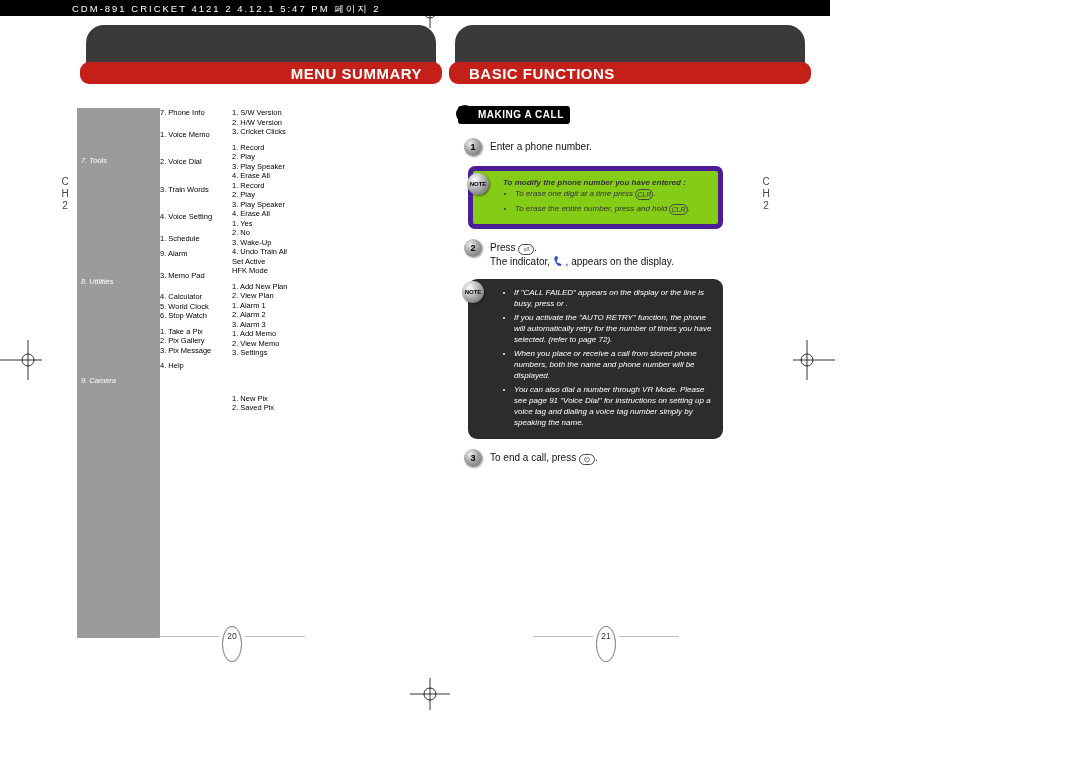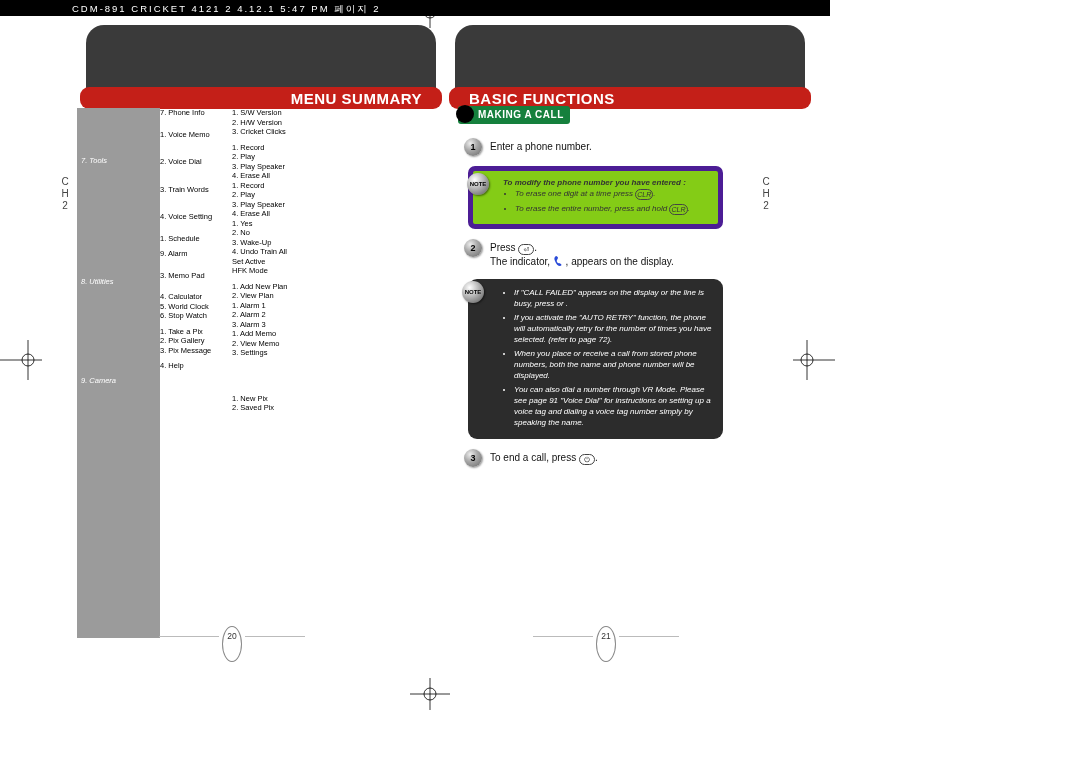--- a/index.html
+++ b/index.html
@@ -36,21 +36,21 @@
     font-size: 10px;
     line-height: 12px;
     text-align: center;
   }
   .page-label.left { left: 59px; top: 176px; }
   .page-label.right { left: 760px; top: 176px; }
   
   .panel-header {
     position: absolute;
     top: 25px;
-    width: 350px; height: 84px;
+    width: 350px; height: 59px;
   }
   .panel-header.left { left: 86px; }
   .panel-header.right { left: 455px; }
   .panel-header .tab {
     position: absolute;
     left: 0; right: 0; top: 0; bottom: 0;
     background: #3a3a3a;
     border-radius: 18px 18px 18px 18px;
   }
   .panel-header .title-bar {
@@ -147,21 +147,21 @@
   }
   .section-chip .dot {
     position: absolute;
     left: -2px; top: -1px;
     width: 18px; height: 18px;
     background: #000;
     border-radius: 50%;
   }
   .section-chip .label {
     display: inline-block;
-    background: #15803d;
+    background: #000000;
     color: #fff;
     font-weight: bold;
     font-size: 10px;
     padding: 2px 6px 2px 20px;
     border-radius: 3px;
     letter-spacing: 0.5px;
   }
   .step {
     display: flex;
     align-items: flex-start;

